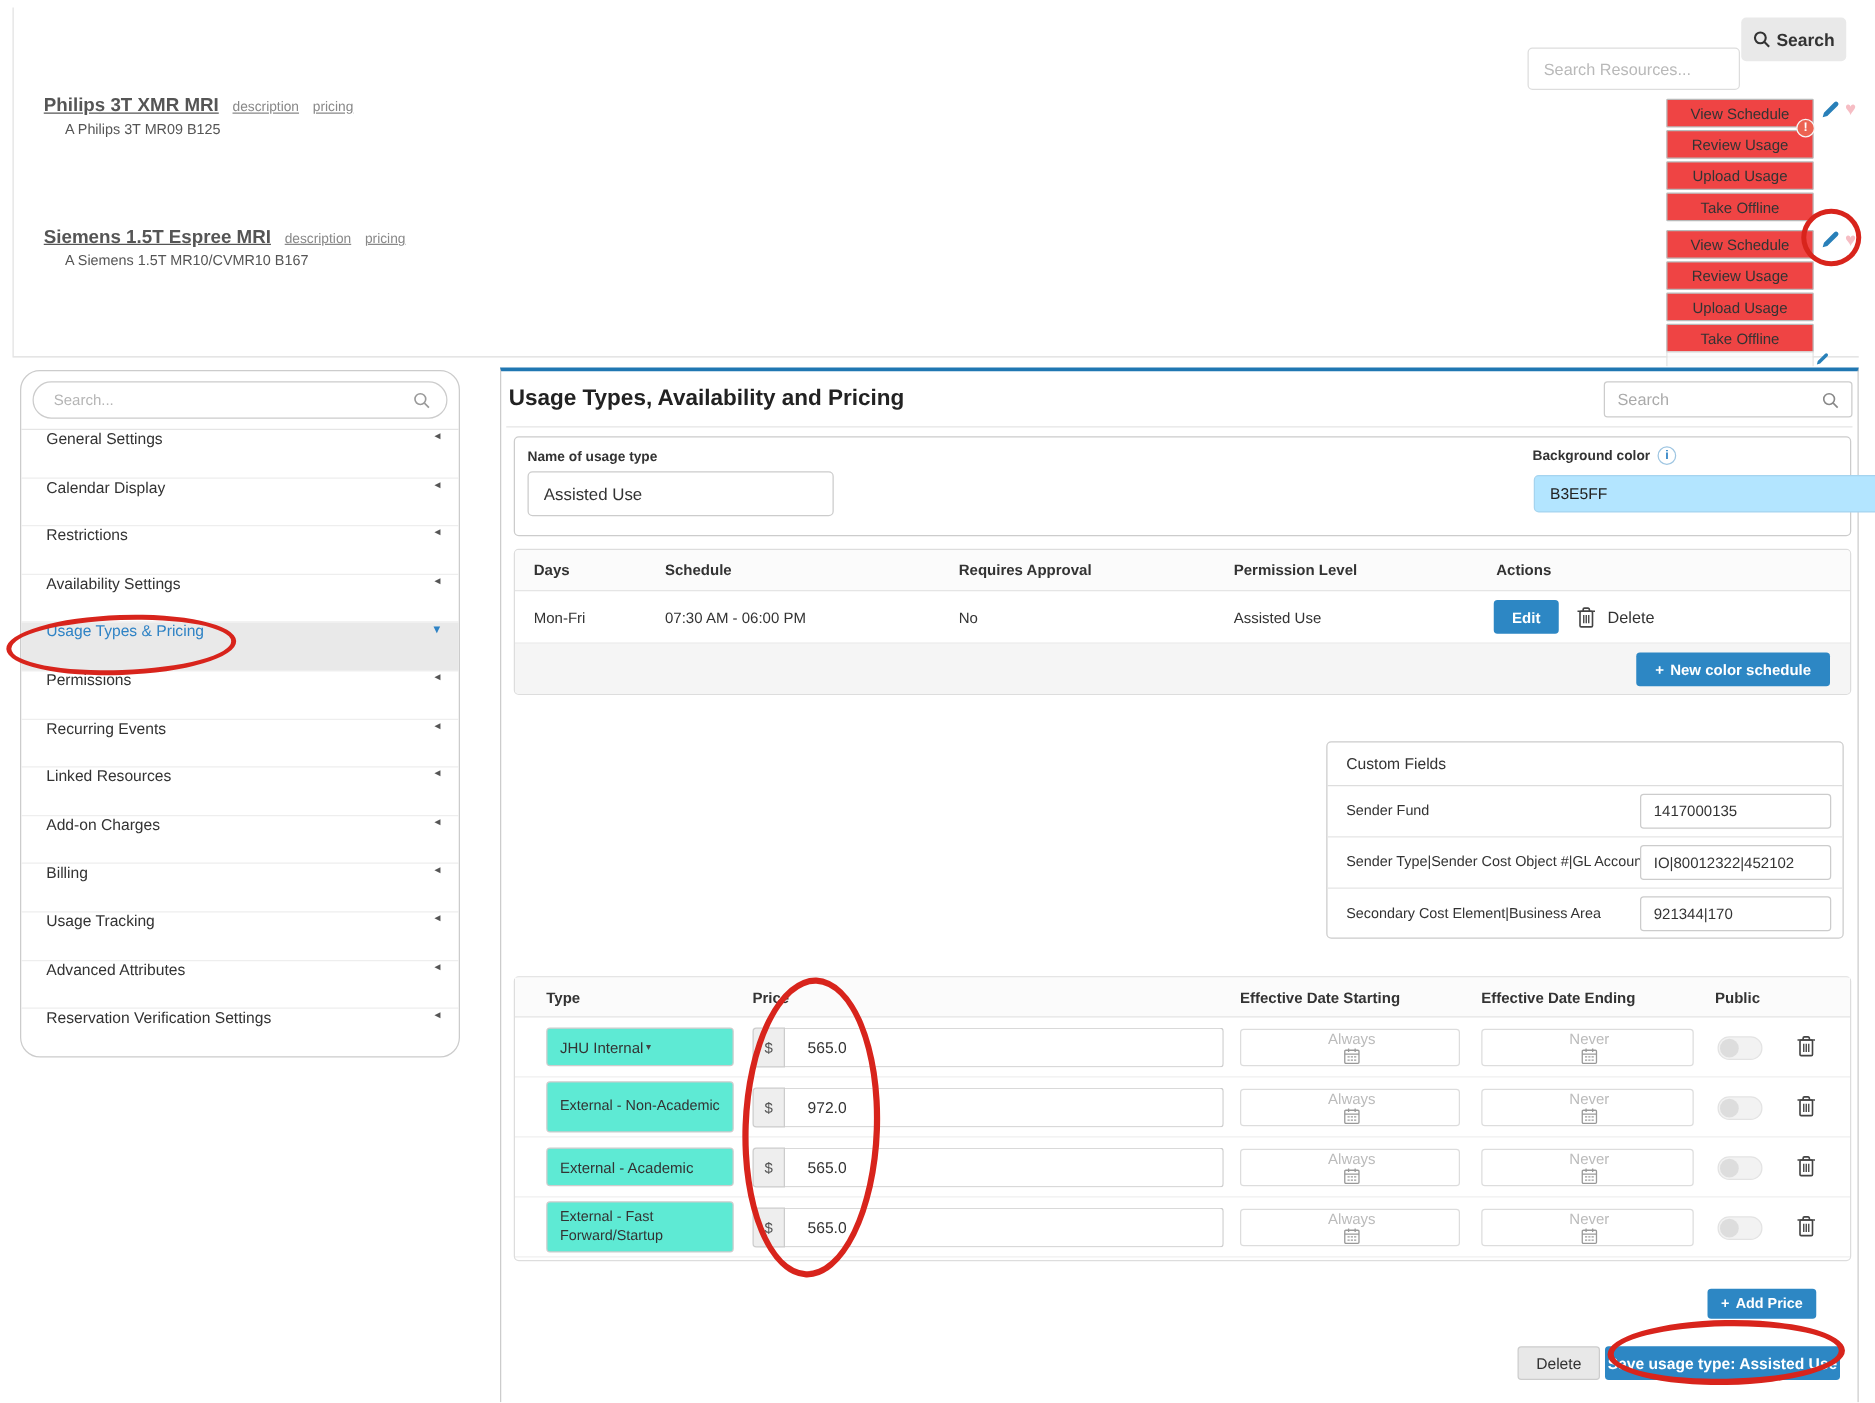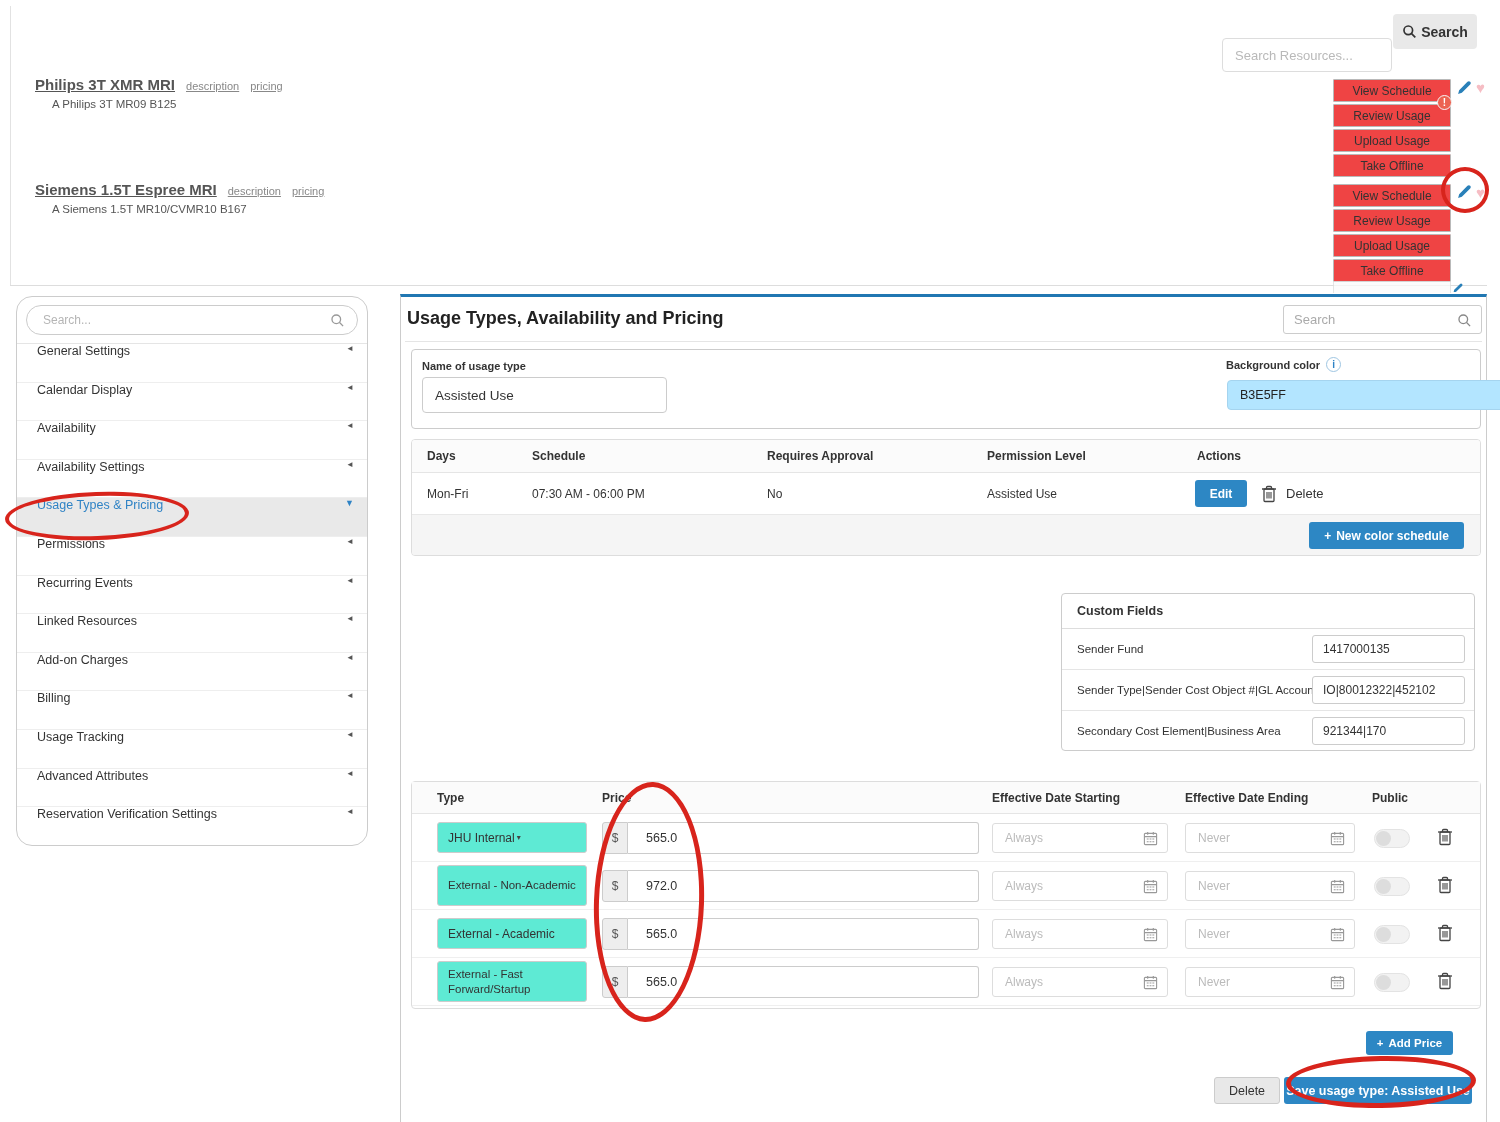--- a/index.html
+++ b/index.html
@@ -90,21 +90,21 @@
   .row-trash { position:absolute; left:849px; top:12px; cursor:pointer; }
   .row-del-label { position:absolute; left:874px; top:0; line-height:42px; font-size:13px; color:#333; }
   .sched-foot { position:relative; height:41px; background:#f5f5f5; }
   .blue-btn { background:#2d87c4; color:#fff; border:none; border-radius:3px; font-weight:bold;
       display:flex; align-items:center; justify-content:center; gap:5px; cursor:pointer;
       font-family:"Liberation Sans",sans-serif; }
   .new-sched-btn { position:absolute; right:16px; top:7px; width:155px; height:27px; font-size:12px; }
   .plus { font-weight:bold; }
 
   .cfields { position:absolute; left:660px; top:296px; width:414px; height:158px; border:1px solid #ccc; border-radius:4px; }
-  .cfields-head { height:35px; line-height:34px; padding-left:15px; font-size:12.5px; font-weight:bold;
+  .cfields-head { height:35px; line-height:34px; padding-left:15px; font-size:12.5px; font-weight:normal;
       border-bottom:1px solid #ddd; }
   .cfield-row { position:relative; height:41px; border-bottom:1px solid #e5e5e5; }
   .cfield-row:last-child { border-bottom:none; }
   .cfield-row .lbl { position:absolute; left:15px; top:0; line-height:41px; font-size:11.5px; white-space:nowrap; }
   .cfield-row .val { position:absolute; left:250px; top:6px; width:153px; height:28px; border:1px solid #ccc;
       border-radius:3px; font-size:12px; display:flex; align-items:center; padding-left:10px; cursor:text; background:#fff; }
 
   .pricing { position:absolute; left:10px; top:484px; width:1070px; height:228px; border:1px solid #ddd; border-radius:4px; }
   .pr-head { position:relative; height:32px; background:#fbfbfb; border-bottom:1px solid #e5e5e5; }
   .pr-head span { position:absolute; line-height:32px; font-size:12px; font-weight:bold; }
@@ -113,21 +113,21 @@
   .type-box { position:absolute; left:25px; top:8px; width:150px; height:31px; border:1px solid #ccc;
       border-radius:3px; display:flex; align-items:center; padding:0 10px; font-size:12px; cursor:pointer; background:#5eead4; }
   .type-box.tall { top:3px; height:41px; font-size:11.5px; line-height:1.25; }
   .type-caret { font-size:8px; color:#444; margin-left:2px; }
   .dollar { position:absolute; left:190px; top:8px; width:26px; height:32px; background:#eee;
       border:1px solid #ccc; border-radius:3px 0 0 3px; display:flex; align-items:center; justify-content:center;
       font-size:12px; color:#555; }
   .price-input { position:absolute; left:216px; top:8px; width:351px; height:32px; border:1px solid #ccc;
       border-left:none; border-radius:0 3px 3px 0; font-size:12.5px; color:#333; padding-left:18px; outline:none; }
   .date-box { position:absolute; top:9px; height:30px; border:1px solid #ddd; border-radius:3px; background:#fff;
-      display:flex; align-items:center; justify-content:space-between; padding:0 9px 0 12px; cursor:pointer; }
+      display:flex; align-items:center; justify-content:space-between; padding:0 9px 0 12px; cursor:pointer;flex-direction:column; }
   .date-start { left:580px; width:176px; }
   .date-end { left:773px; width:170px; }
   .date-box .ph { font-size:12px; color:#bbb; }
   .toggle { position:absolute; left:962px; top:15px; width:36px; height:19px; border-radius:10px;
       background:#f2f2f2; border:1px solid #e3e3e3; cursor:pointer; }
   .toggle::before { content:''; position:absolute; left:1px; top:1px; width:15px; height:15px; border-radius:50%;
       background:#dddddd; }
   .pr-trash { position:absolute; left:1025px; top:14px; cursor:pointer; }
 
   .addprice-btn { position:absolute; left:965px; top:734px; width:87px; height:24px; font-size:11.5px; }
@@ -219,21 +219,21 @@
     <div class="side-menu">
       <div class="side-item">
         <span>General Settings</span>
         <span class="caret">◄</span>
       </div>
       <div class="side-item">
         <span>Calendar Display</span>
         <span class="caret">◄</span>
       </div>
       <div class="side-item">
-        <span>Availability</span>
+        <span>Restrictions</span>
         <span class="caret">◄</span>
       </div>
       <div class="side-item">
         <span>Availability Settings</span>
         <span class="caret">◄</span>
       </div>
       <div class="side-item selected">
         <span>Usage Types &amp; Pricing</span>
         <span class="caret">▼</span>
       </div>

